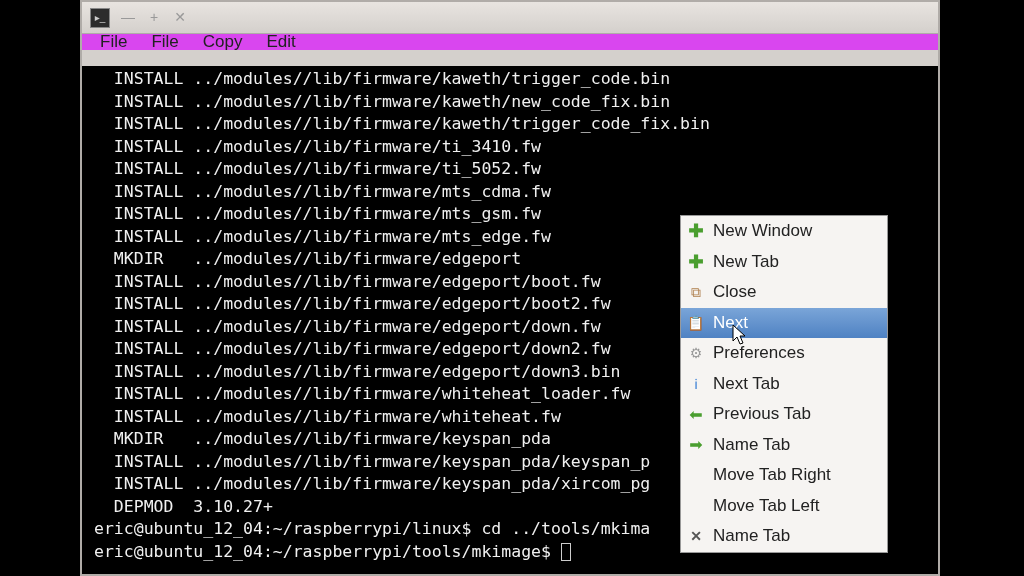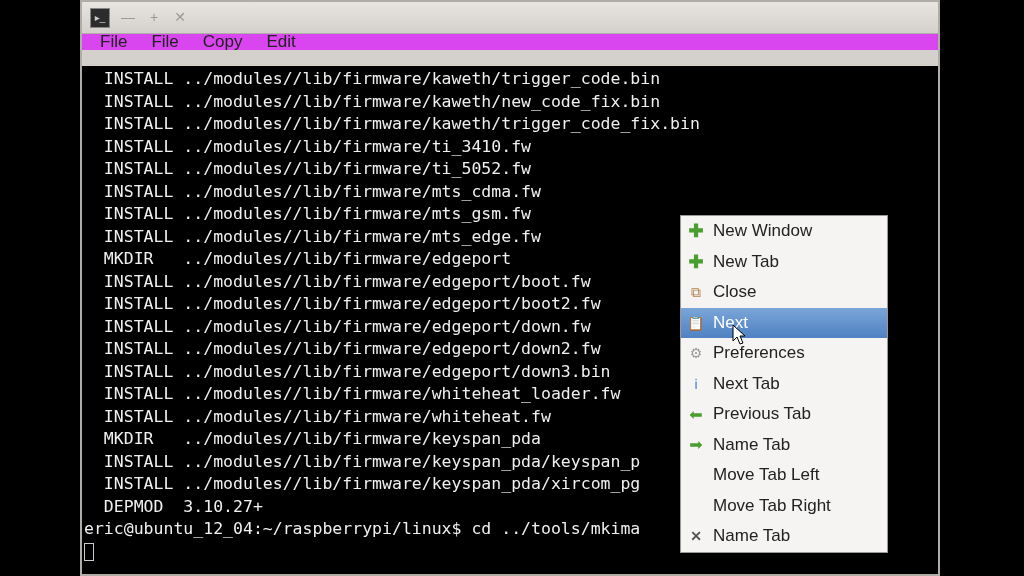--- a/index.html
+++ b/index.html
@@ -79,21 +79,21 @@
       position: absolute;
       top: 64px;
       left: 0;
       right: 0;
       bottom: 0;
       background: #000;
       color: #f0f0f0;
       font-family: "DejaVu Sans Mono", "Liberation Mono", monospace;
       font-size: 16.5px;
       line-height: 22.5px;
-      padding: 2px 2px;
+      padding: 2px 12px;
       overflow: hidden;
       white-space: pre;
     }
     .context-menu {
       position: absolute;
       left: 680px;
       top: 215px;
       width: 208px;
       background: #f6f4f2;
       border: 1px solid #999;
@@ -177,21 +177,21 @@
   INSTALL ../modules//lib/firmware/edgeport/down.fw
   INSTALL ../modules//lib/firmware/edgeport/down2.fw
   INSTALL ../modules//lib/firmware/edgeport/down3.bin
   INSTALL ../modules//lib/firmware/whiteheat_loader.fw
   INSTALL ../modules//lib/firmware/whiteheat.fw
   MKDIR   ../modules//lib/firmware/keyspan_pda
   INSTALL ../modules//lib/firmware/keyspan_pda/keyspan_p
   INSTALL ../modules//lib/firmware/keyspan_pda/xircom_pg
   DEPMOD  3.10.27+
 eric@ubuntu_12_04:~/raspberrypi/linux$ cd ../tools/mkima
-<span class="prompt-cursor"></span></div>
+<span>eric@ubuntu_12_04:~/raspberrypi/tools/mkimage$ </span><span class="prompt-cursor"></span></div>
 </div>
 
 <div class="context-menu" id="context-menu">
     <div class="ctx-item">
       <span class="ctx-icon icon-plus">✚</span>
       <span>New Window</span>
     </div>
     <div class="ctx-item">
       <span class="ctx-icon icon-plus">✚</span>
       <span>New Tab</span>
@@ -215,25 +215,25 @@
     <div class="ctx-item">
       <span class="ctx-icon icon-left">⬅</span>
       <span>Previous Tab</span>
     </div>
     <div class="ctx-item">
       <span class="ctx-icon icon-right">➡</span>
       <span>Name Tab</span>
     </div>
     <div class="ctx-item">
       <span class="ctx-icon "></span>
+      <span>Move Tab Right</span>
+    </div>
+    <div class="ctx-item">
+      <span class="ctx-icon "></span>
       <span>Move Tab Left</span>
-    </div>
-    <div class="ctx-item">
-      <span class="ctx-icon "></span>
-      <span>Move Tab Right</span>
     </div>
     <div class="ctx-item">
       <span class="ctx-icon icon-close">✕</span>
       <span>Name Tab</span>
     </div>
   </div>
 
 <div class="cursor" style="left:732px; top:324px;">
   <svg viewBox="0 0 16 24">
     <path d="M1,1 L1,17 L5,13 L8,20 L11,19 L8,12 L13,12 Z" fill="#fff" stroke="#000" stroke-width="1"></path>

